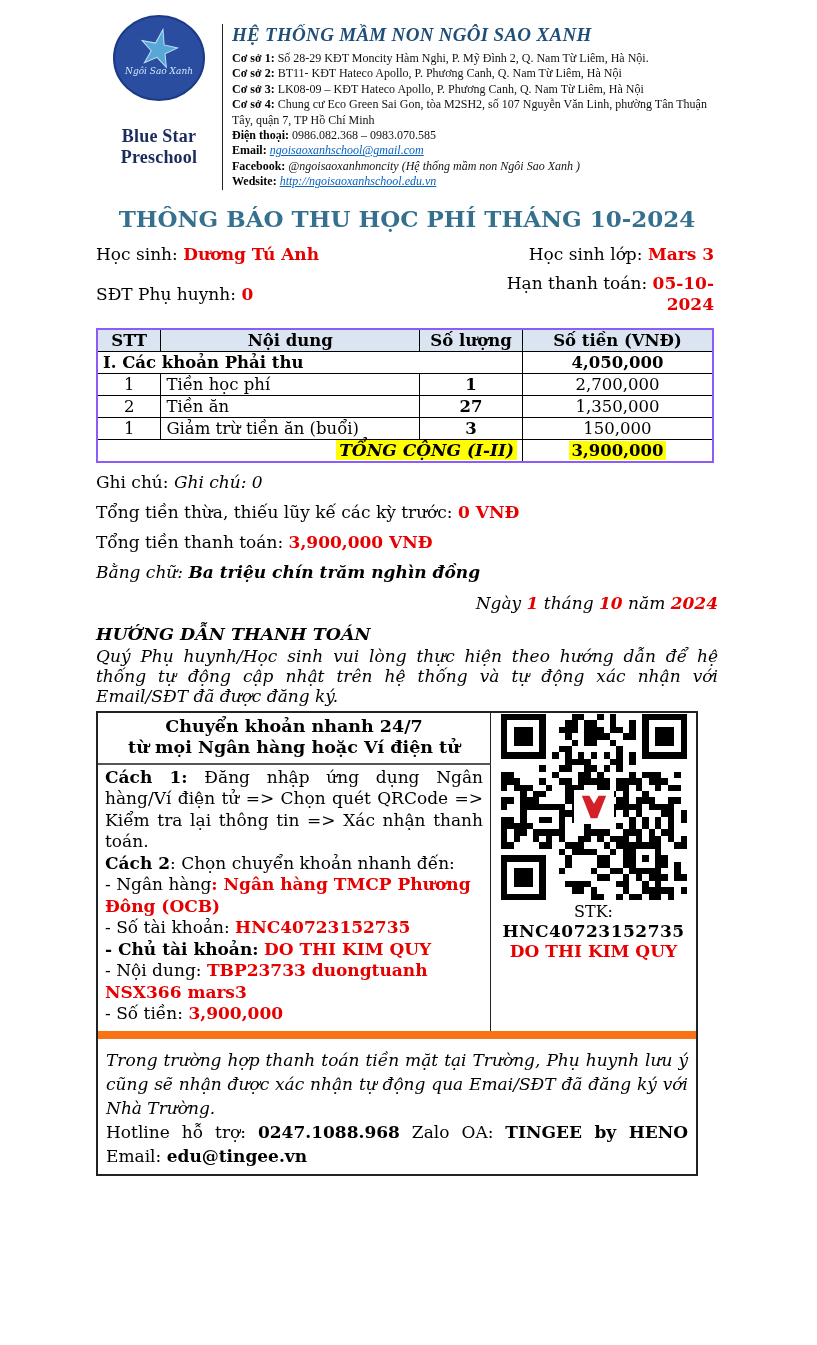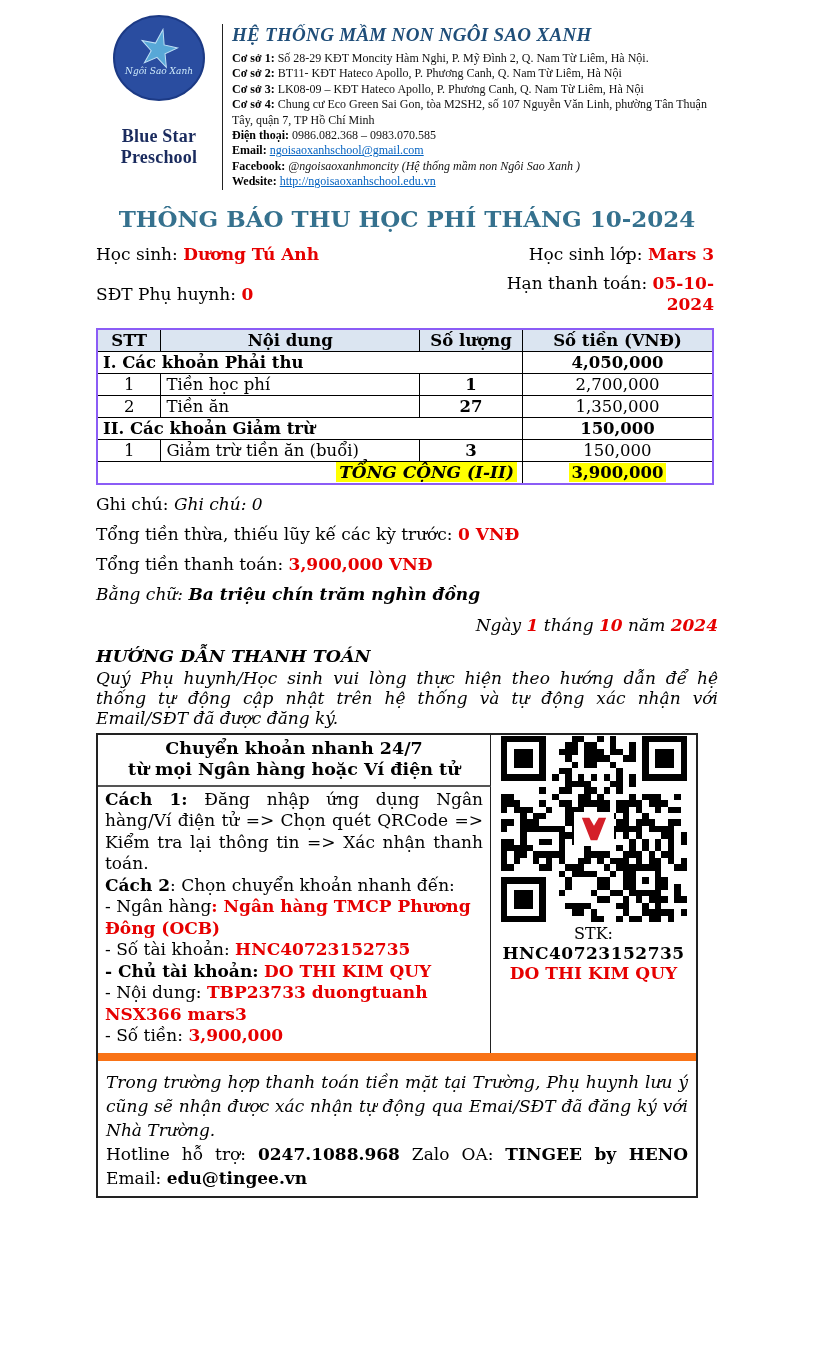--- a/index.html
+++ b/index.html
@@ -10,21 +10,21 @@
   .page { position:relative; width:817px; height:1345px; padding:12px 0 0 96px; }
 
   
   .letterhead { display:flex; width:622px; font-family:"Liberation Serif", serif; }
   .logo-col { width:126px; flex:0 0 126px; text-align:center; padding-top:2px; }
   .logo-caption { font-size:18px; font-weight:bold; color:#1a2b5e; margin-top:20px; letter-spacing:.2px; }
   .info-col { flex:1; border-left:1.5px solid #222; padding-left:9px; margin-top:12px; }
   .company-name { font-size:19px; font-weight:bold; color:#1f4e79; letter-spacing:.3px; margin-bottom:5px;font-style:italic; }
   .addr-line { font-size:12px; line-height:15.4px; color:#111; }
   .addr-line b { color:#000; }
-  .link { color:#0563c1; text-decoration:underline; cursor:pointer; }
+  .link { color:#0563c1; font-style:italic; text-decoration:underline; cursor:pointer; }
 
   
   .doc-title { width:622px; text-align:center; font-size:23px; font-weight:bold; color:#35718e; margin-top:15px; }
 
   
   .student-block { width:618px; margin-top:12px; }
   .srow { display:flex; justify-content:space-between; align-items:center; font-size:17px; margin-top:9px;gap:8px; }
   .due-cell { width:212px; text-align:right; line-height:21px; }
   .red { color:#e60000; font-weight:bold; font-style:normal; }
 
@@ -123,24 +123,20 @@
       <td class="c">1</td>
       <td>Tiền học phí</td>
       <td class="c bold">1</td>
       <td class="c">2,700,000</td>
     </tr>
     <tr>
       <td class="c">2</td>
       <td>Tiền ăn</td>
       <td class="c bold">27</td>
       <td class="c">1,350,000</td>
-    </tr>
-    <tr>
-      <td class="sec" colspan="3">II. Các khoản Giảm trừ</td>
-      <td class="c bold">150,000</td>
     </tr>
     <tr>
       <td class="c">1</td>
       <td>Giảm trừ tiền ăn (buổi)</td>
       <td class="c bold">3</td>
       <td class="c">150,000</td>
     </tr>
     <tr>
       <td class="total-label" colspan="3"><span class="hl">TỔNG CỘNG (I-II)</span></td>
       <td class="c bold"><span class="hl">3,900,000</span></td>

